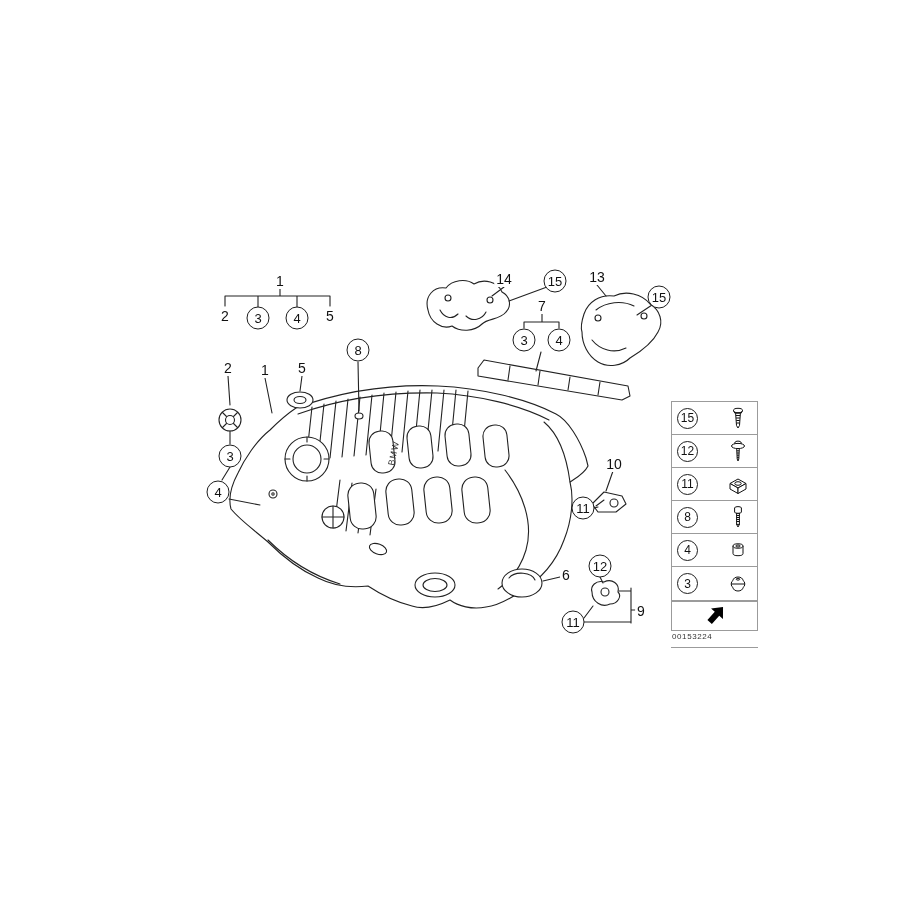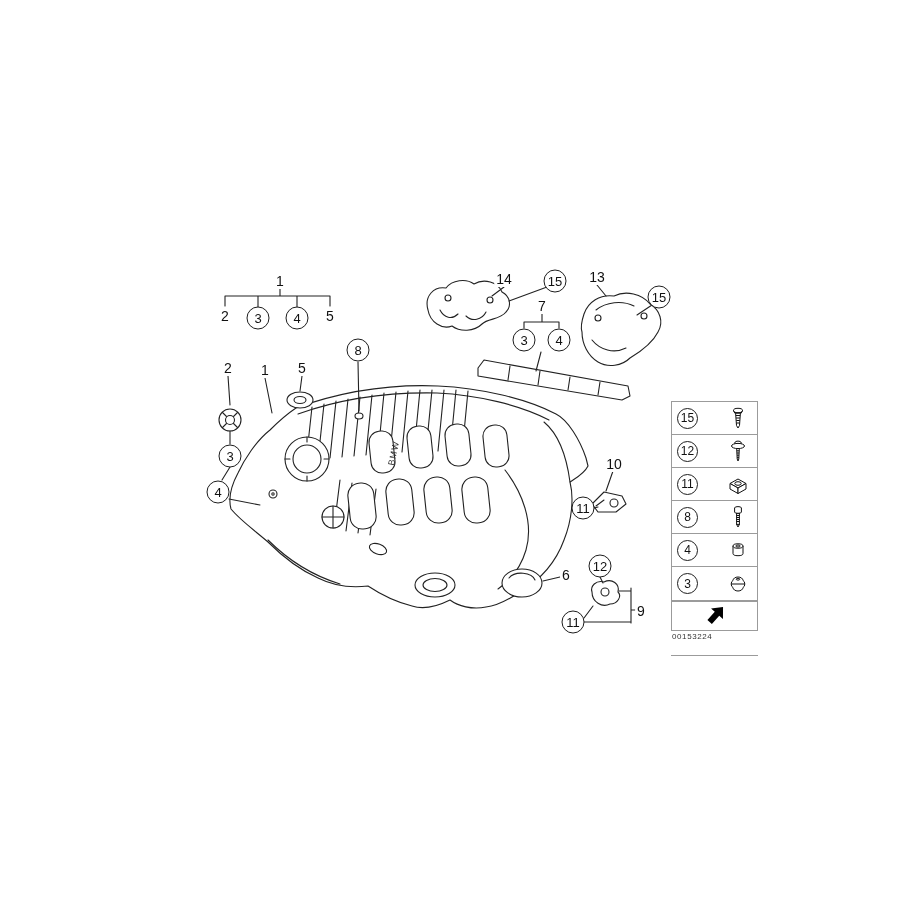--- a/index.html
+++ b/index.html
@@ -34,21 +34,21 @@
     display:flex;align-items:center;justify-content:center;font-size:12px;
     background:#fff;flex:0 0 auto;
   }
   .legend-icon{width:26px;height:26px;flex:0 0 auto;}
   .arrowbox{
     position:absolute;left:671px;top:601px;width:87px;height:30px;
     border:1px solid #9b9b9b;background:#fff;box-sizing:border-box;
     display:flex;align-items:center;justify-content:center;
   }
   .partnumber{
-    position:absolute;left:671px;top:632px;width:87px;height:24px;
+    position:absolute;left:671px;top:632px;width:87px;height:16px;
     font-size:8px;letter-spacing:.6px;color:#333;
     border-bottom:1px solid #9b9b9b;box-sizing:border-box;padding-left:1px;
   }
 </style>
 </head>
 <body>
 
 <div class="stage">
 
   <svg class="art" width="900" height="900" viewBox="0 0 900 900" stroke="#222" stroke-width="1.1" fill="none" stroke-linecap="round" stroke-linejoin="round">

